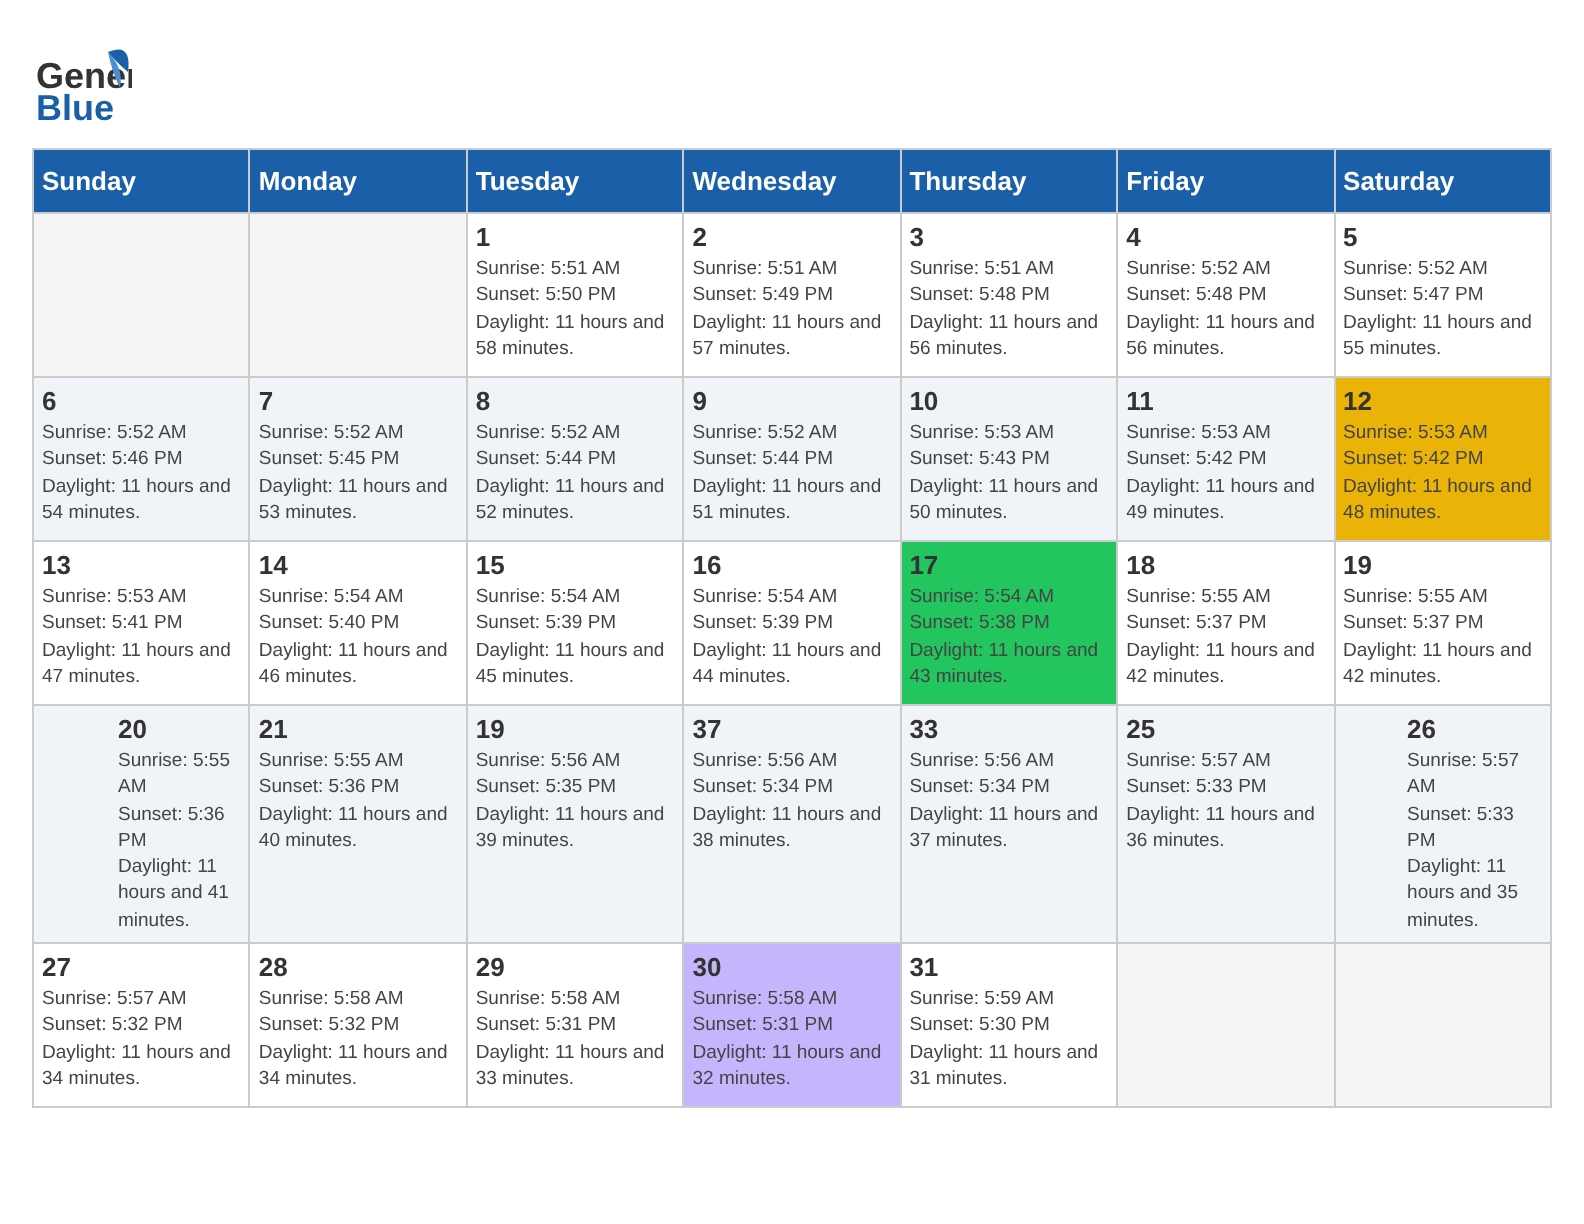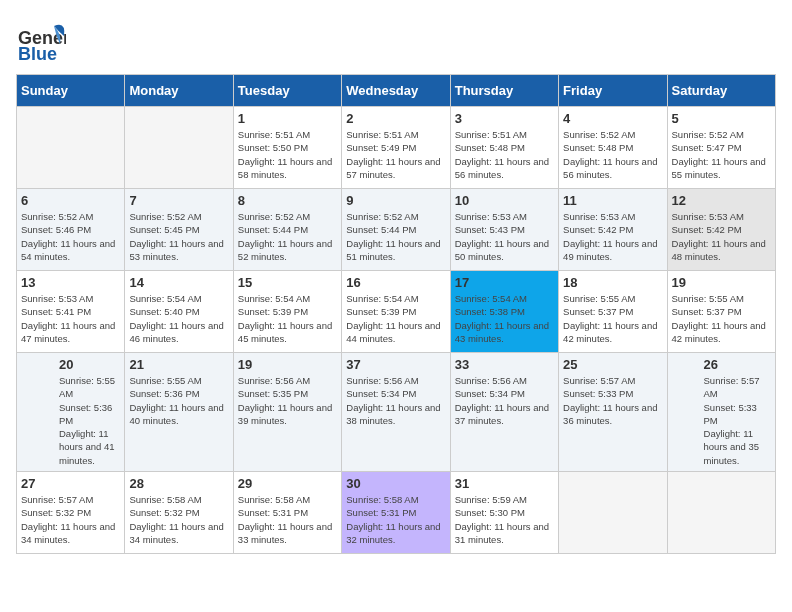--- a/index.html
+++ b/index.html
@@ -155,21 +155,21 @@
           <div class="day-info">Sunrise: 5:52 AM<br>Sunset: 5:44 PM<br>Daylight: 11 hours and 51 minutes.</div>
         </td>
         <td style="background: rgb(240, 244, 248);">
           <span class="day-number">10</span>
           <div class="day-info">Sunrise: 5:53 AM<br>Sunset: 5:43 PM<br>Daylight: 11 hours and 50 minutes.</div>
         </td>
         <td style="background: rgb(240, 244, 248);">
           <span class="day-number">11</span>
           <div class="day-info">Sunrise: 5:53 AM<br>Sunset: 5:42 PM<br>Daylight: 11 hours and 49 minutes.</div>
         </td>
-        <td style="background: #e5e5e5;">
+        <td style="background: #eab308;">
           <span class="day-number">12</span>
           <div class="day-info">Sunrise: 5:53 AM<br>Sunset: 5:42 PM<br>Daylight: 11 hours and 48 minutes.</div>
         </td>
       </tr>
       <tr>
         <td style="background: rgb(255, 255, 255);">
           <span class="day-number">13</span>
           <div class="day-info">Sunrise: 5:53 AM<br>Sunset: 5:41 PM<br>Daylight: 11 hours and 47 minutes.</div>
         </td>
         <td style="background: rgb(255, 255, 255);">
@@ -177,21 +177,21 @@
           <div class="day-info">Sunrise: 5:54 AM<br>Sunset: 5:40 PM<br>Daylight: 11 hours and 46 minutes.</div>
         </td>
         <td style="background: rgb(255, 255, 255);">
           <span class="day-number">15</span>
           <div class="day-info">Sunrise: 5:54 AM<br>Sunset: 5:39 PM<br>Daylight: 11 hours and 45 minutes.</div>
         </td>
         <td style="background: rgb(255, 255, 255);">
           <span class="day-number">16</span>
           <div class="day-info">Sunrise: 5:54 AM<br>Sunset: 5:39 PM<br>Daylight: 11 hours and 44 minutes.</div>
         </td>
-        <td style="background: #0ea5e9;">
+        <td style="background: #22c55e;">
           <span class="day-number">17</span>
           <div class="day-info">Sunrise: 5:54 AM<br>Sunset: 5:38 PM<br>Daylight: 11 hours and 43 minutes.</div>
         </td>
         <td style="background: rgb(255, 255, 255);">
           <span class="day-number">18</span>
           <div class="day-info">Sunrise: 5:55 AM<br>Sunset: 5:37 PM<br>Daylight: 11 hours and 42 minutes.</div>
         </td>
         <td style="background: rgb(255, 255, 255);">
           <span class="day-number">19</span>
           <div class="day-info">Sunrise: 5:55 AM<br>Sunset: 5:37 PM<br>Daylight: 11 hours and 42 minutes.</div>

